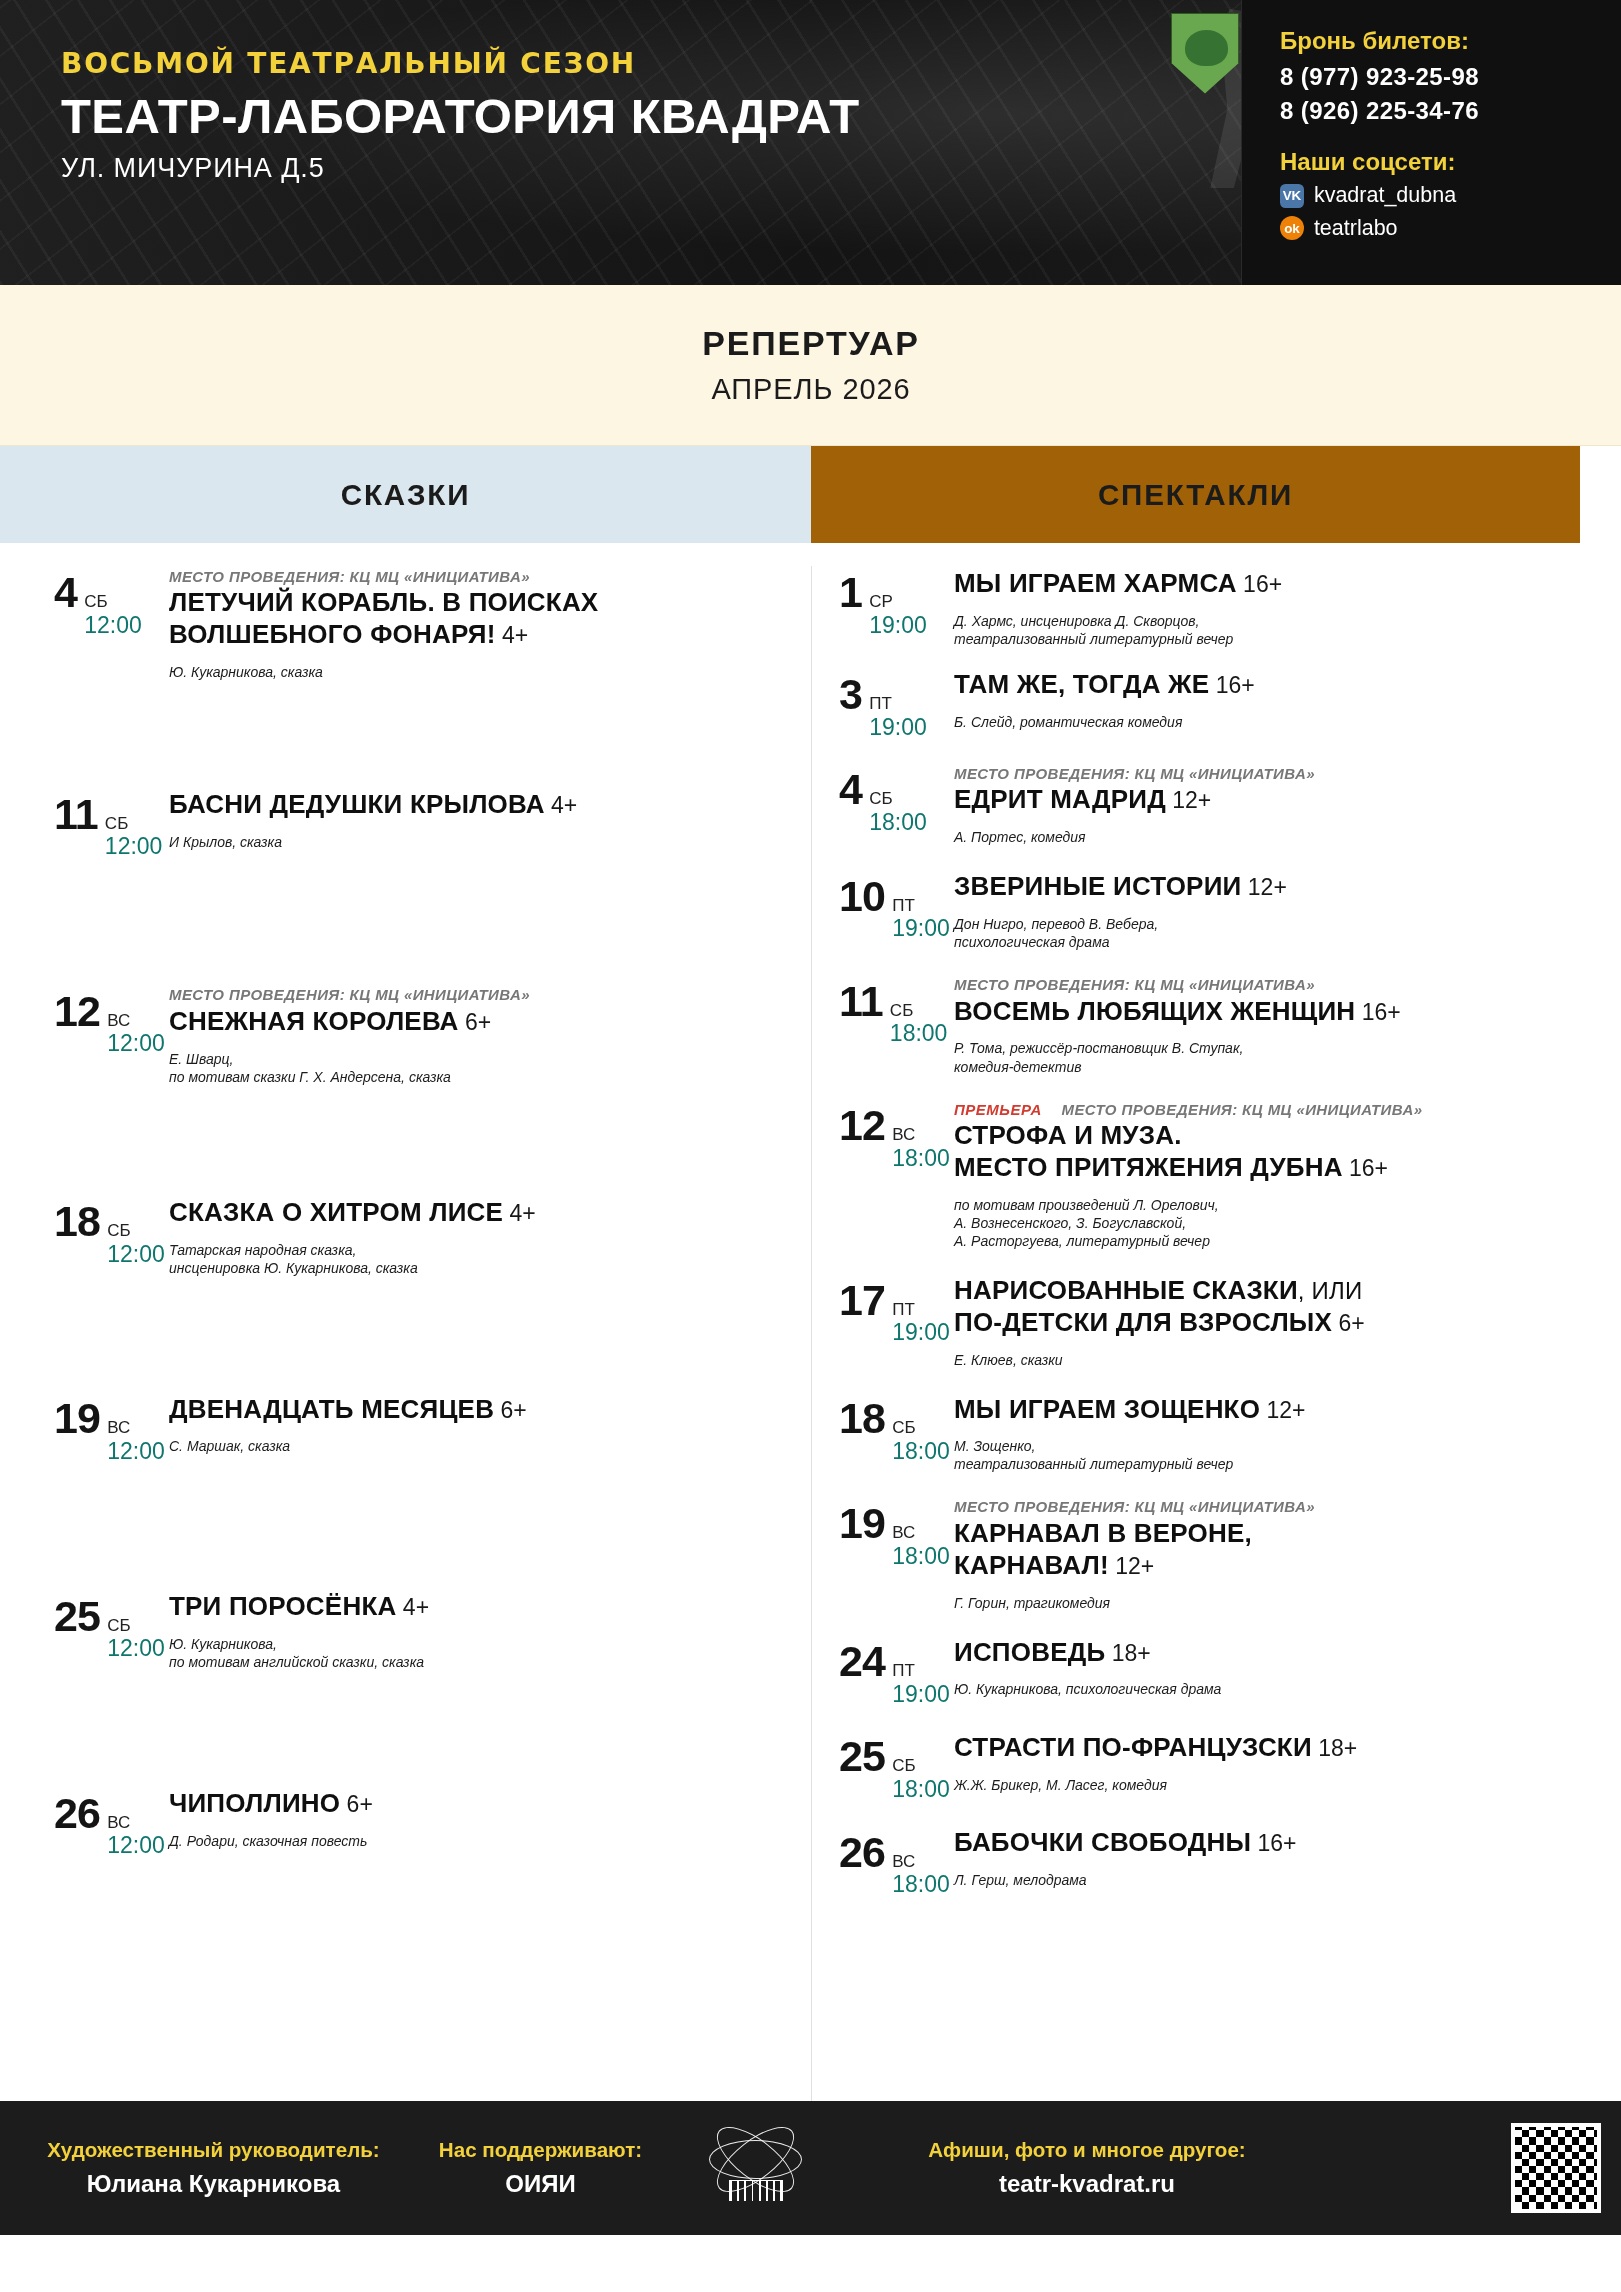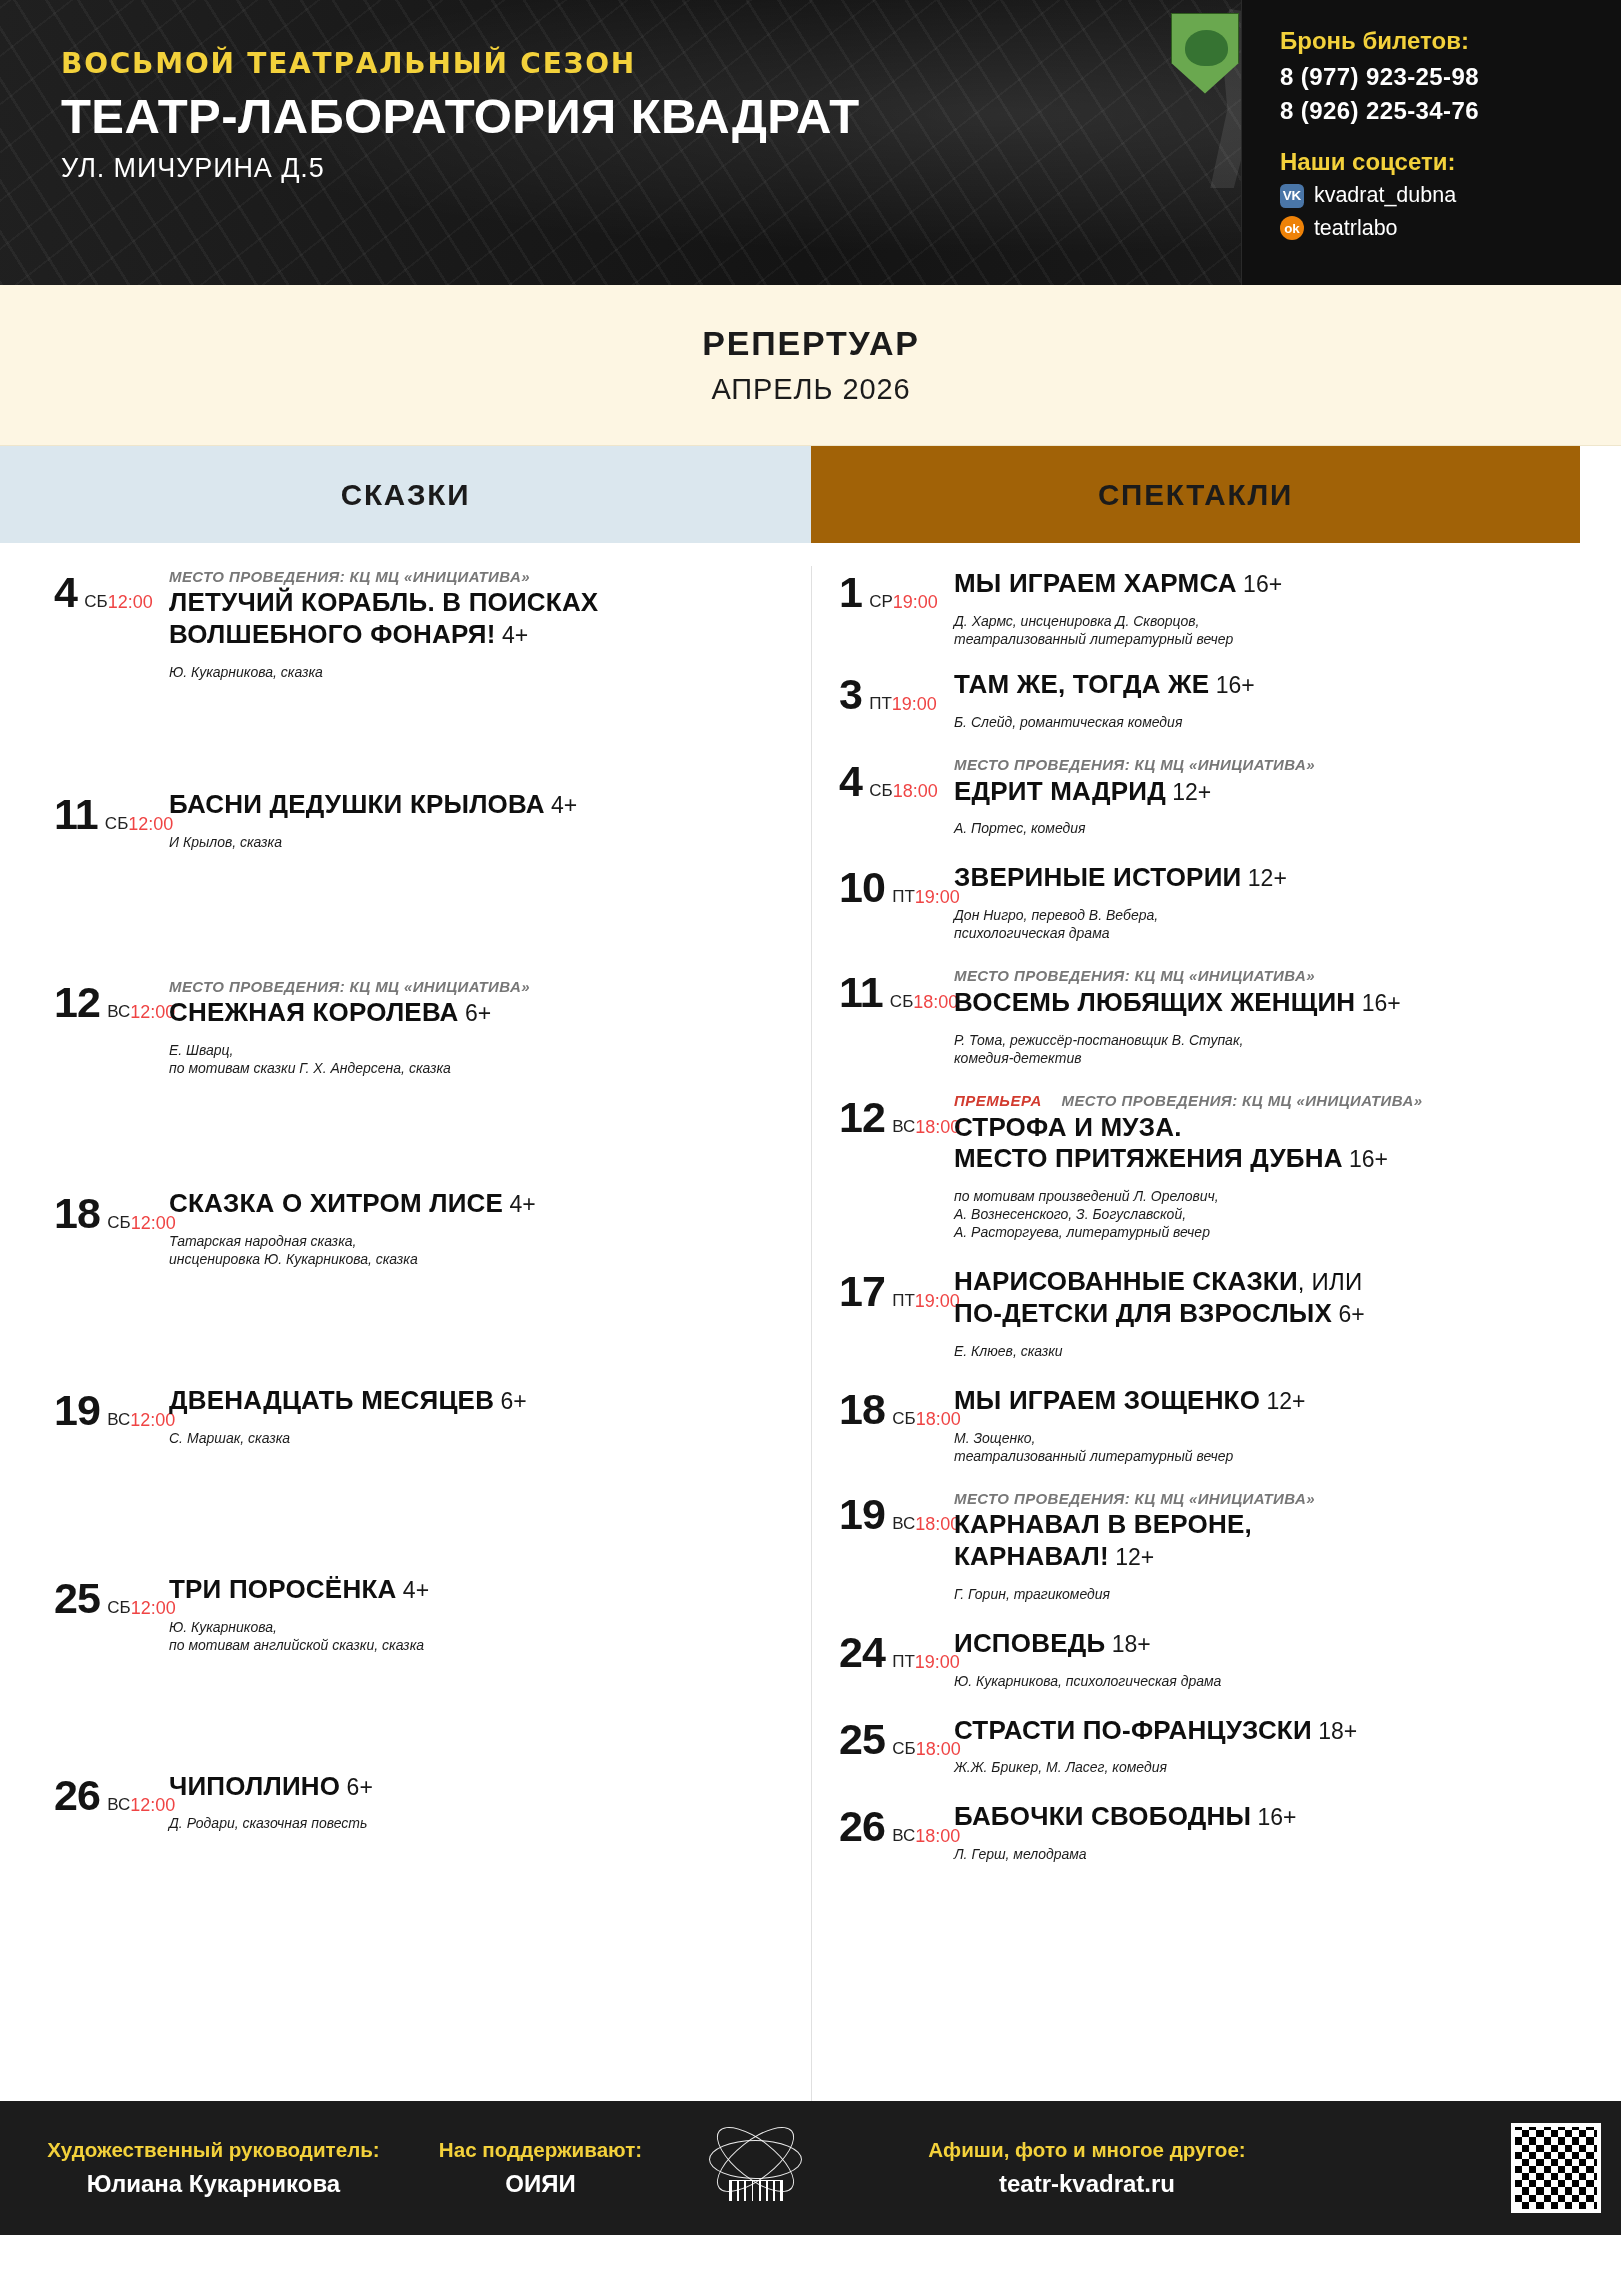--- a/index.html
+++ b/index.html
@@ -206,25 +206,25 @@
   }
   .date-num {
     font-size: 43px;
     font-weight: bold;
     color: #141414;
     line-height: 1;
     letter-spacing: -0.9px;
   }
   .date-dw {
     display: flex;
-    flex-direction: row;
+    flex-direction: column;
     line-height: 1.15;
   }
   .dw { font-size: 17px; color: #222; }
-  .tm { font-size: 18px; color: #ef4444; }
+  .tm { font-size: 23px; color: #0f766e; }
 
   .ev-body { flex: 1; padding-top: 1.8px; }
   .venue {
     font-size: 15px;
     font-weight: bold;
     font-style: italic;
     color: #777777;
     letter-spacing: 0.4px;
     text-transform: uppercase;
     margin-bottom: 2.7px;

